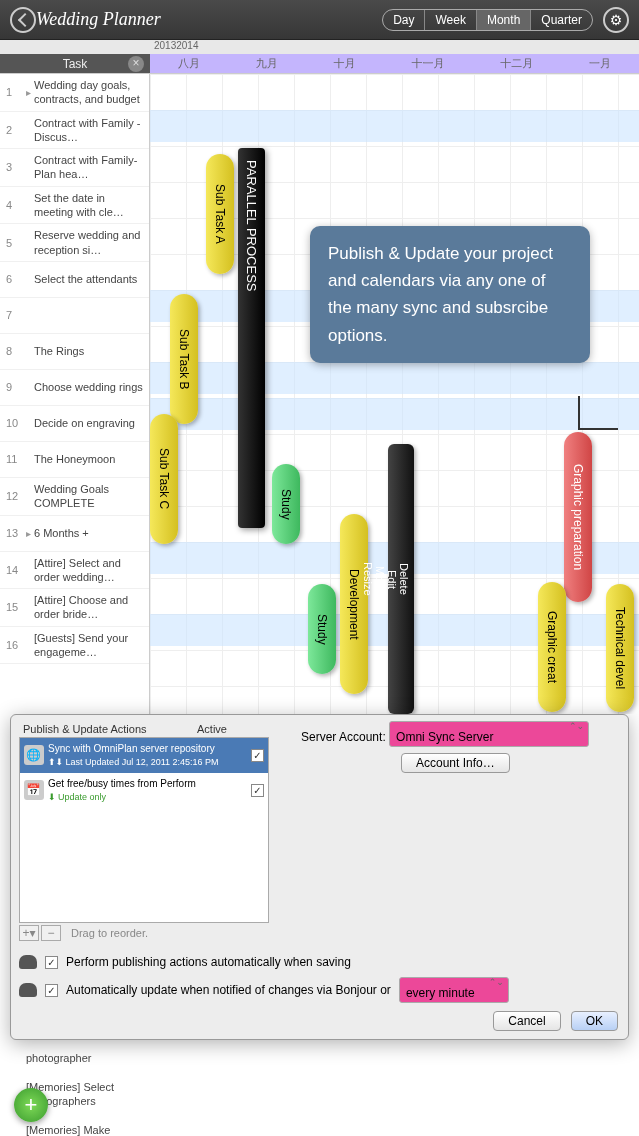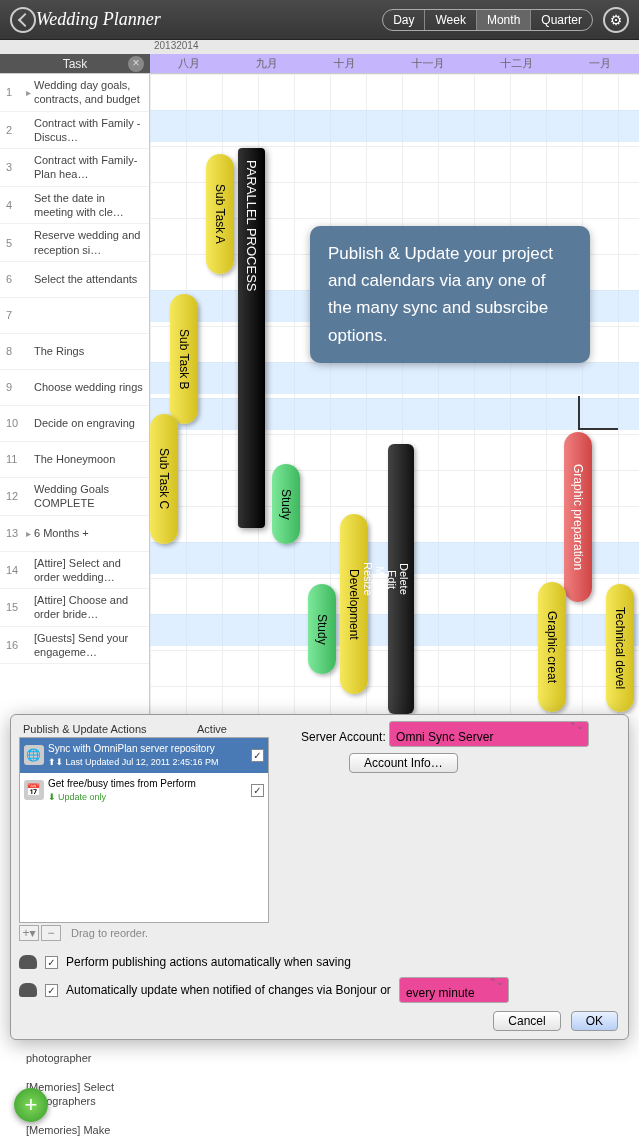--- a/index.html
+++ b/index.html
@@ -238,21 +238,21 @@
         <span class="pmbtn">+▾</span>
         <span class="pmbtn">−</span>
         <span style="margin-left:8px">Drag to reorder.</span>
       </div>
     </div>
     <div class="right">
       <div>
         <span>Server Account:</span>
         <span class="sel-ctl">Omni Sync Server</span>
       </div>
-      <div style="margin-top:6px;margin-left:48px">
+      <div style="margin-top:6px;margin-left:100px">
         <span class="btn">Account Info…</span>
       </div>
 
     </div>
   </div>
 
   <div class="autorow" style="margin-top:14px">
     <span class="cloud"></span>
     <span class="chk">✓</span>
     <span>Perform publishing actions automatically when saving</span>

